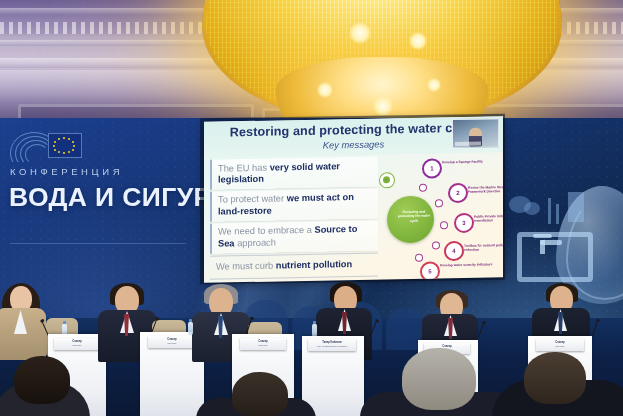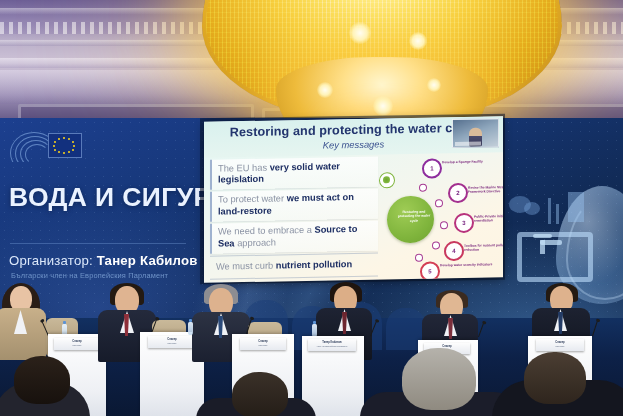--- a/index.html
+++ b/index.html
@@ -310,27 +310,23 @@
       <div class="ep-star" style="left:19px;top:17px;"></div>
       <div class="ep-star" style="left:14px;top:18px;"></div>
       <div class="ep-star" style="left:9px;top:17px;"></div>
       <div class="ep-star" style="left:5px;top:15px;"></div>
       <div class="ep-star" style="left:4px;top:11px;"></div>
       <div class="ep-star" style="left:5px;top:7px;"></div>
       <div class="ep-star" style="left:9px;top:4px;"></div>
     </div>
   </div>
 
+  <div class="kicker">КОНФЕРЕНЦИЯ</div>
   <div class="bigtitle">ВОДА И СИГУРНОСТ</div>
   <div class="divider"></div>
-  <div class="organizer">
-    <span>Организатор:</span>
-    <b>Танер Кабилов</b>
-  </div>
-  <div class="org-sub">Български член на Европейския Парламент</div>
 
   <div class="slide-shadow"></div>
   <div class="slide">
     <div class="slide-head"></div>
     <div class="slide-title">Restoring and protecting the water cycle</div>
     <div class="slide-sub">Key messages</div>
     <div class="vid-thumb">
       <div class="vid-person"></div>
       <div class="vid-tag"></div>
     </div>

